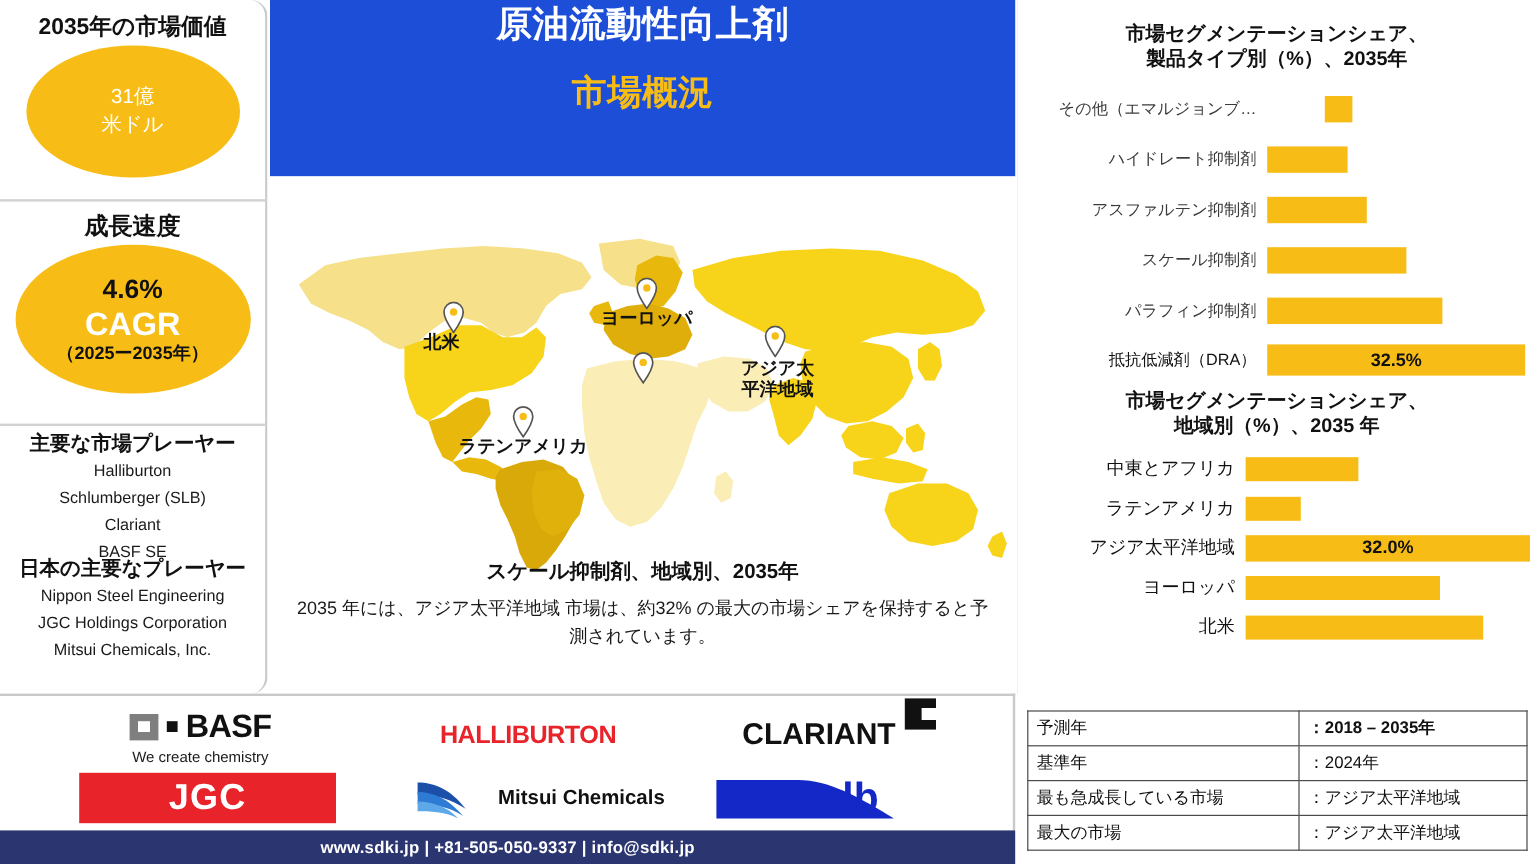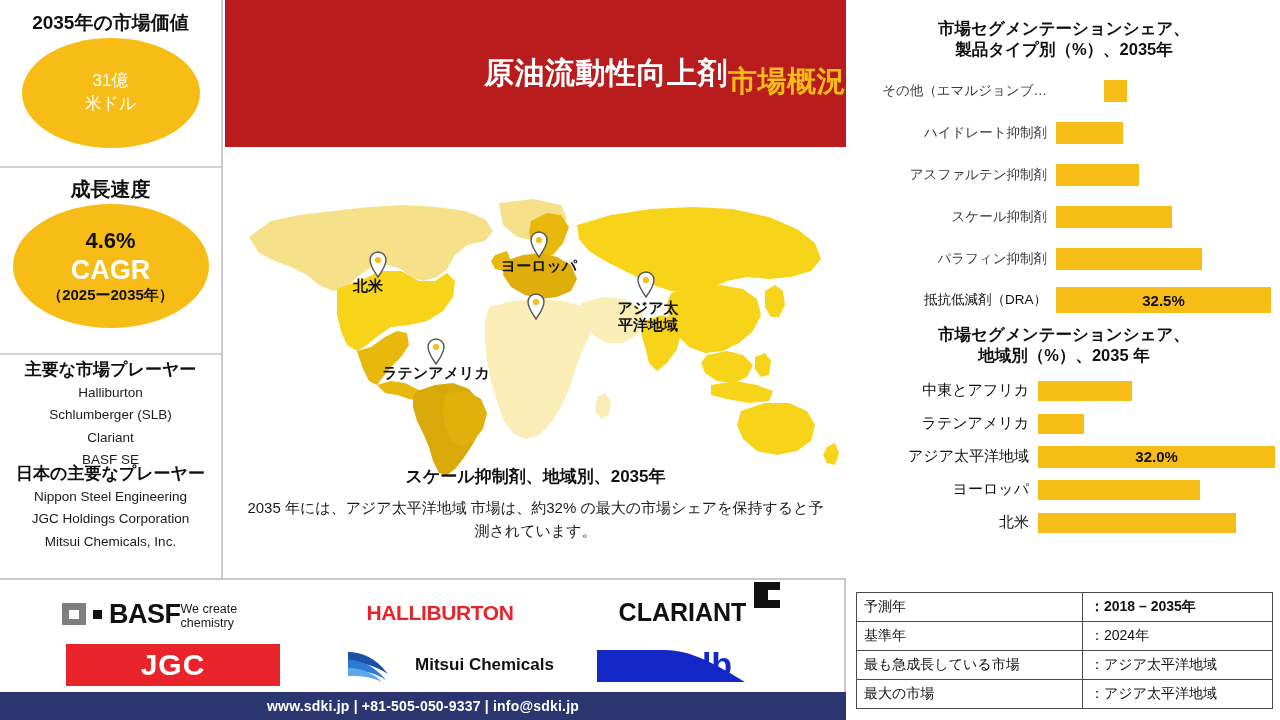--- a/index.html
+++ b/index.html
@@ -8,21 +8,21 @@
     font-family: "Liberation Sans", "DejaVu Sans", sans-serif;
     background: #ffffff;
     overflow: hidden;
   }
   #page { position: relative; width: 1280px; height: 720px; background: #fff; }
 
   
   .sidebar {
     position: absolute; left: 0; top: 0; width: 223px; height: 578px;
     background: #fff; border-right: 2px solid #c9c9c9;
-    display: flex; flex-direction: column;
+    display: flex; flex-direction: column; border-radius: 14px;
   }
   .sb-sec { position: relative; }
   .sb-sec.divider { border-bottom: 2px solid #d2d2d2; }
   .sb-title {
     text-align: center; font-weight: bold; color: #111;
     line-height: 1.15;
   }
   .sb-title.t1 { font-size: 19px; padding-top: 12px; }
   .sb-title.t2 { font-size: 20px; padding-top: 10px; }
   .sb-title.t3 { font-size: 17px; padding-top: 5px; padding-bottom: 2px; }
@@ -43,22 +43,22 @@
   .ellipse.e2 .c3 { font-size: 15px; font-weight: bold; color: #111; line-height: 1.2; }
 
   .player-list { text-align: center; }
   .player-list li {
     list-style: none; font-size: 13.5px; color: #1a1a1a; line-height: 1.67;
   }
 
   
   .header {
     position: absolute; left: 225px; top: 0; width: 621px; height: 147px;
-    background: #b91c1c;
-    display: flex; align-items: center; justify-content: flex-end;
+    background: #1d4ed8;
+    display: flex; flex-direction: column; align-items: center; justify-content: flex-start;
   }
   .header .h1 { color: #fff; font-size: 30px; font-weight: bold; letter-spacing: .5px; }
   .header .h2 { color: #F7BD16; font-size: 29px; font-weight: bold; margin-top: 17px; letter-spacing: .5px; }
 
   
   .mapzone {
     position: absolute; left: 225px; top: 147px; width: 621px; height: 431px;
     background: #fff; overflow: hidden;
   }
   .mapsvg { position: absolute; left: 16px; top: 38px; width: 600px; height: 290px; }
@@ -76,21 +76,21 @@
     font-size: 15px; color: #1a1a1a; line-height: 1.5;
   }
 
   
   .logos {
     position: absolute; left: 0; top: 578px; width: 846px; height: 114px;
     border-top: 2px solid #c9c9c9; border-right: 2px solid #c9c9c9; background: #fff;
   }
   .logo { position: absolute; display: flex; align-items: center; justify-content: center; }
 
-  .basf-wrap { left: 62px; top: 10px; width: 210px; height: 48px; flex-direction: row; }
+  .basf-wrap { left: 62px; top: 10px; width: 210px; height: 48px; flex-direction: column; }
   .basf-row { display: flex; align-items: center; gap: 7px; }
   .basf-sq { width: 24px; height: 22px; background: #7f7f7f; display:flex; align-items:center; justify-content:center; }
   .basf-sq i { width: 10px; height: 9px; background: #fff; display:block; }
   .basf-dot { width: 9px; height: 9px; background: #111; }
   .basf-txt { font-size: 27px; font-weight: bold; letter-spacing: -0.5px; color: #111; }
   .basf-sub { font-size: 12.5px; color: #1a1a1a; margin-top: 3px; }
 
   .hal-wrap { left: 345px; top: 18px; width: 190px; height: 30px; }
   .hal-txt { font-size: 21px; font-weight: bold; color: #E8242A; letter-spacing: -0.4px; }
 

